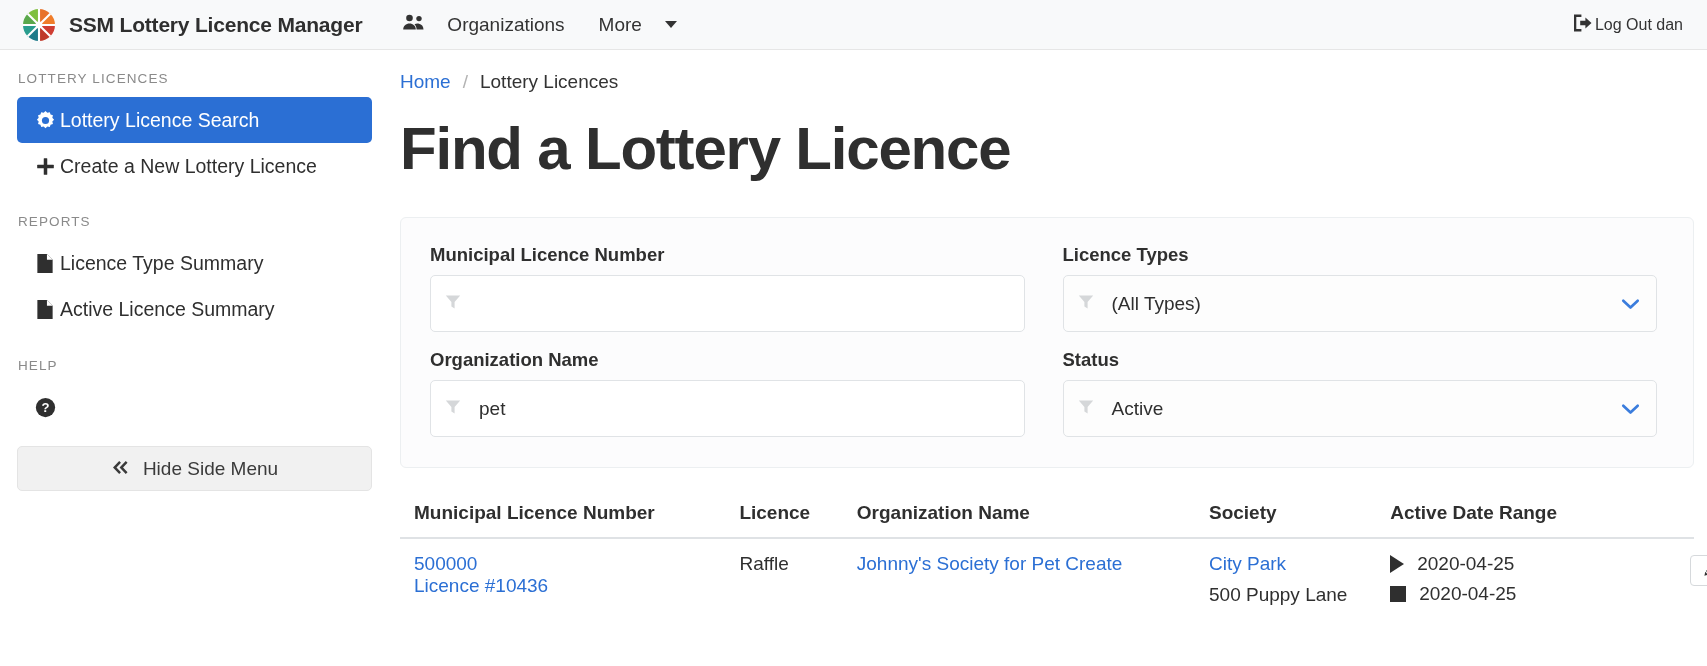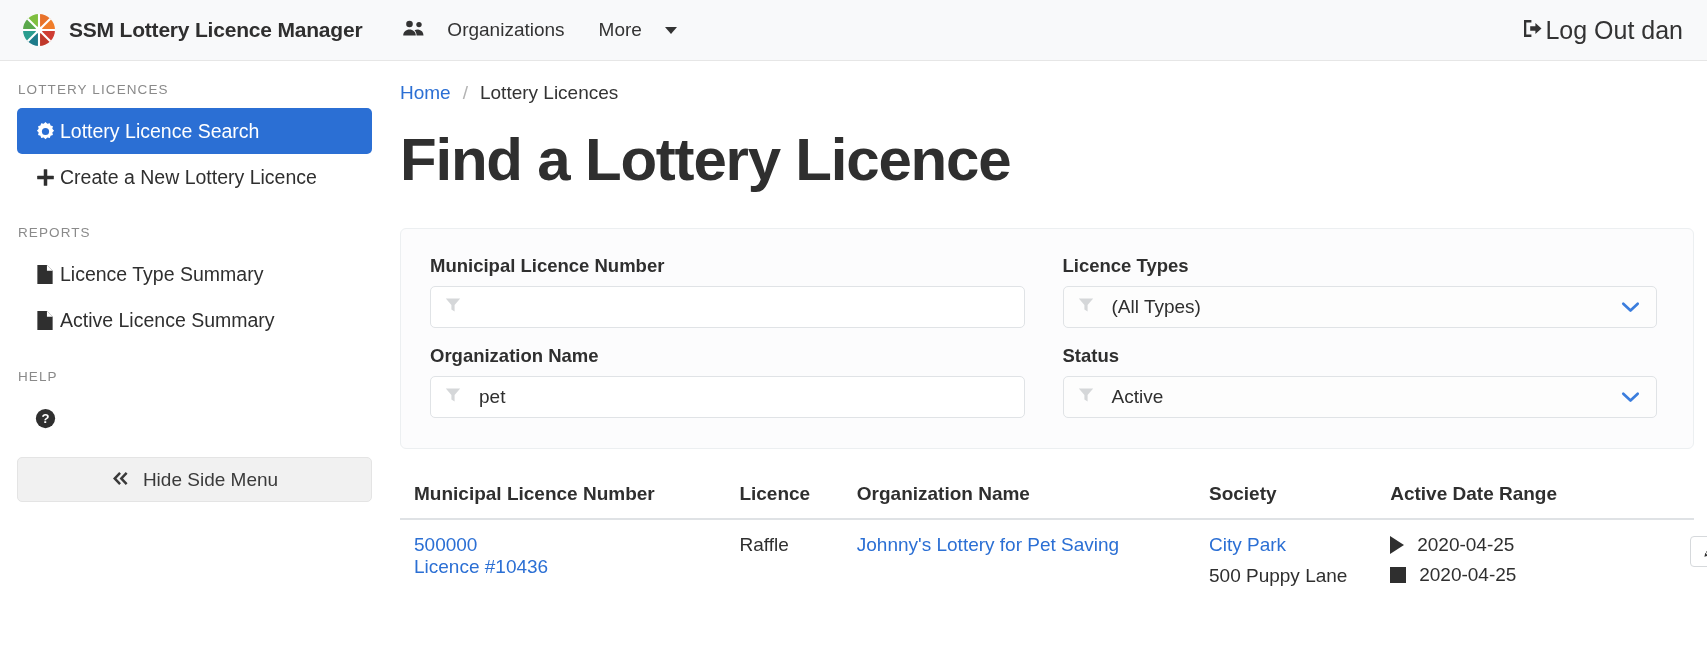--- a/index.html
+++ b/index.html
@@ -8,21 +8,21 @@
     margin: 0; padding: 0;
     width: 1707px; height: 666px;
     overflow: hidden;
     background: #ffffff;
     font-family: "Liberation Sans", sans-serif;
     -webkit-font-smoothing: antialiased;
   }
 
   
   .navbar {
-    height: 61px;
+    height: 50px;
     background: #f8f9fa;
     border-bottom: 1px solid #e6e6e6;
     display: flex;
     align-items: center;
     padding: 0 22px;
     position: relative;
   }
   .brand {
     display: flex;
     align-items: center;
@@ -57,22 +57,23 @@
     color: #333333;
     text-decoration: none;
     white-space: nowrap;
   }
   .nav-right {
     position: absolute;
     right: 24px;
     top: 50%;
     transform: translateY(-50%);
     display: flex;
+    align-items: center;
     gap: 0;
-    font-size: 25px;
+    font-size: 16px;
     color: #333333;
     text-decoration: none;
     white-space: nowrap;
   }
   .caret-down {
     width: 0; height: 0;
     border-left: 6px solid transparent;
     border-right: 6px solid transparent;
     border-top: 7px solid #333333;
     display: inline-block;
@@ -184,21 +185,21 @@
     row-gap: 17px;
   }
   .field-label {
     font-size: 18.5px;
     font-weight: bold;
     color: #2f2f2f;
     margin-bottom: 9px;
   }
   .field-ctl {
     position: relative;
-    height: 42px;
+    height: 57px;
     background: #ffffff;
     border: 1px solid #e0e3e6;
     border-radius: 5px;
     display: flex;
     align-items: center;
     padding: 0 14px 0 14px;
     font-size: 19px;
     color: #2f2f2f;
   }
   .field-ctl.select { background: #fdfdfd; }
@@ -502,21 +503,21 @@
           </tr>
         </thead>
         <tbody>
           <tr>
             <td>
               <a class="lnk" href="#">500000</a>
               <a class="lnk sub" href="#">Licence #10436</a>
             </td>
             <td>Raffle</td>
             <td>
-              <a class="lnk" href="#">Johnny's Lottery for Pet Saving</a>
+              <a class="lnk" href="#">Johnny's Society for Pet Create</a>
             </td>
             <td>
               <a class="lnk" href="#">City Park</a>
               <div class="subtext">500 Puppy Lane</div>
             </td>
             <td>
               <div class="date-line">
                 <span class="tri"></span>
                 <span>2020-04-25</span>
               </div>

